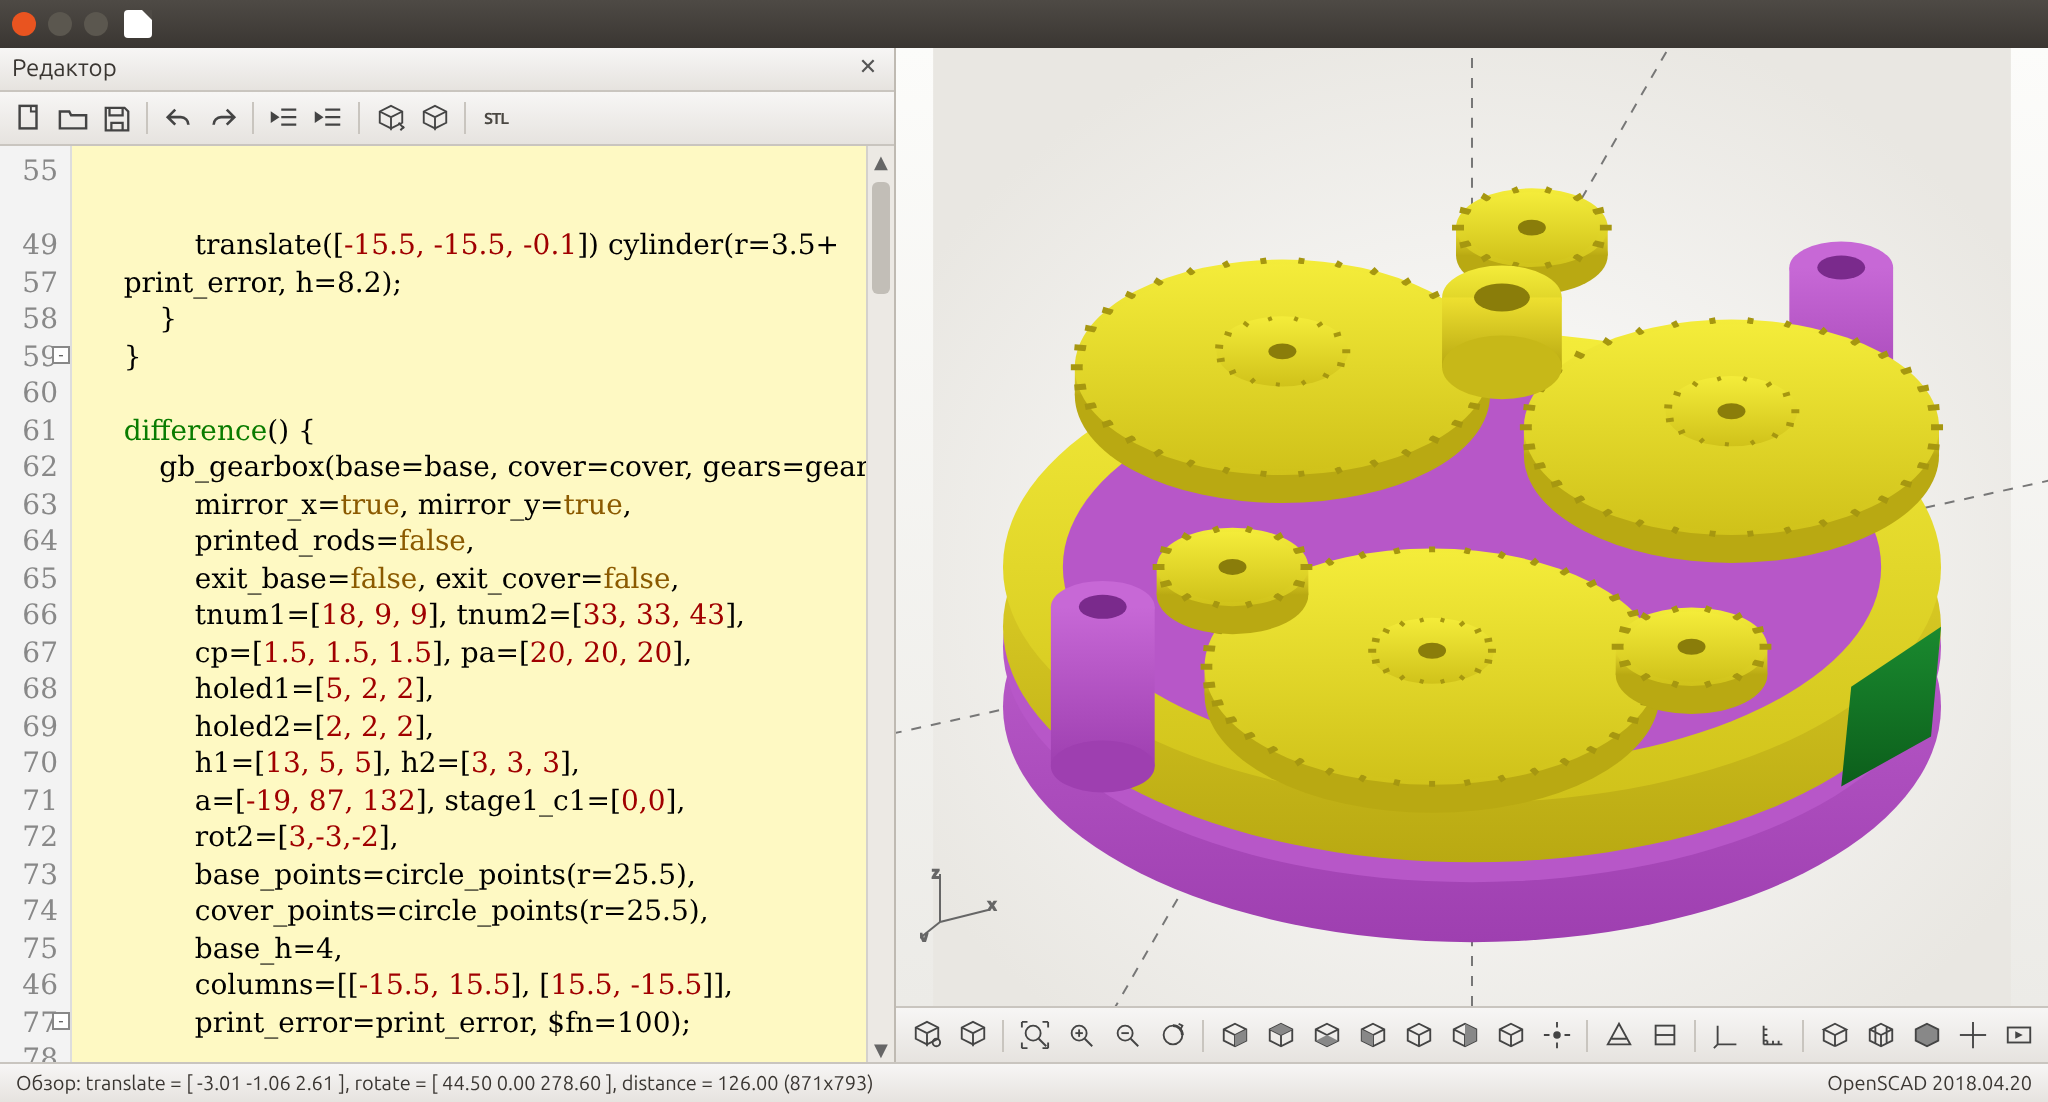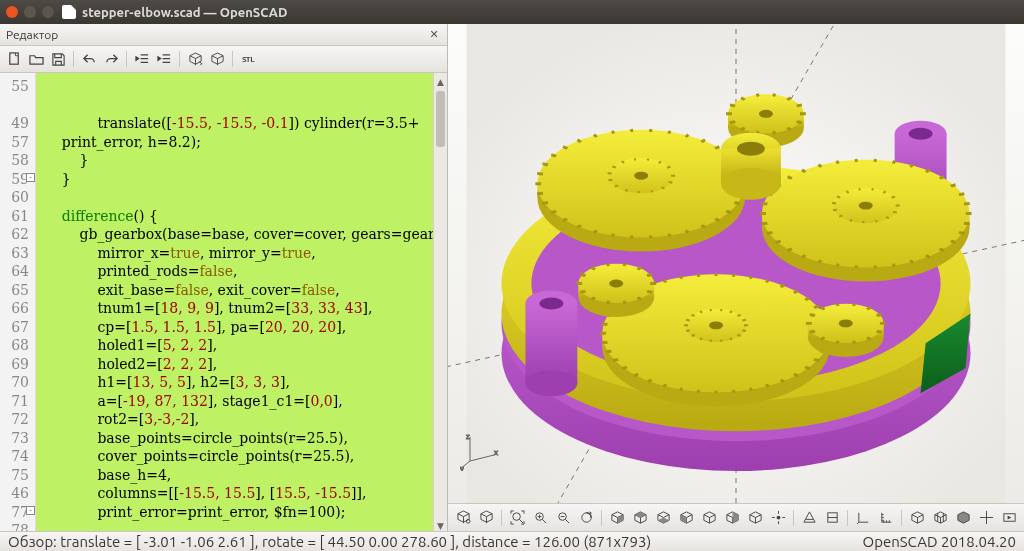--- a/index.html
+++ b/index.html
@@ -12,21 +12,21 @@
   .titlebar .win-btns .min { background: #5b574f; }
   .titlebar .win-btns .max { background: #5b574f; }
   .titlebar .doc-icon { width:14px; height:14px; background:#fff; border-radius:2px; margin-right:6px; display:inline-block; position:relative; }
   .titlebar .doc-icon:after{content:"";position:absolute;top:0;right:0;border-top:5px solid #4e4a45;border-left:5px solid transparent;}
   .titlebar .title { font-weight: bold; font-size: 13px; }
   
   .body-wrap { display:flex; flex-direction:column; height: calc(551px - 24px); }
   
   .content { display:flex; flex:1; min-height:0; }
   
-  .editor-panel { width: 484px; display:flex; flex-direction:column; border-right:1px solid #bfbab2; background:#bef264; position:relative;}
+  .editor-panel { width: 484px; display:flex; flex-direction:column; border-right:1px solid #bfbab2; background:#fef9c3; position:relative;}
   .editor-header { height:22px; background:linear-gradient(#f7f6f5,#e6e3df); border-bottom:1px solid #c9c5bf; display:flex; align-items:center; padding:0 6px; font-size:12px; color:#3a3632; position:relative;}
   .editor-header .close-x { position:absolute; right:6px; top:3px; width:14px;height:14px; font-size:11px; color:#555; cursor:pointer; text-align:center; line-height:14px;}
   .editor-toolbar { height:26px; background:linear-gradient(#f7f6f5,#e6e3df); border-bottom:1px solid #c9c5bf; display:flex; align-items:center; padding:13px 4px; gap:2px;}
   .editor-toolbar .tb { width:20px; height:20px; display:flex; align-items:center; justify-content:center; color:#4a4742; font-size:13px; cursor:pointer;}
   .editor-toolbar .sep { width:1px; height:16px; background:#c9c5bf; margin:0 3px;}
   .tb svg { width:15px; height:15px; }
   .tb .stl { font-size:8px; font-weight:bold; letter-spacing:-0.5px;}
   
   .code-area { flex:1; display:flex; overflow:hidden; font-family: "DejaVu Serif", Georgia, serif; font-size:14px; line-height:18.5px; }
   .gutter { width:36px; background:#f3f3f3; color:#888; text-align:right; padding:4px 6px 4px 0; border-right:1px solid #ddd; user-select:none;}
@@ -46,37 +46,36 @@
   .code .scrollbar .arr.up{top:0;} .code .scrollbar .arr.dn{bottom:0;}
   
   .viewport-panel { flex:1; display:flex; flex-direction:column; background:#fff;}
   .view3d { flex:1; background: linear-gradient(#fcfcfa,#ecebe7); position:relative; overflow:hidden;}
   .ortho-axis { position:absolute; top:8px; right:90px; }
   .mini-axis { position:absolute; bottom:30px; left:12px; font-size:8px; color:#555;}
   .view-toolbar { height:28px; background:linear-gradient(#f7f6f5,#e6e3df); border-top:1px solid #c9c5bf; display:flex; align-items:center; padding:0 4px; gap:1px;}
   .view-toolbar .tb { width:22px; height:22px; display:flex; align-items:center; justify-content:center; color:#4a4742; cursor:pointer;}
   .view-toolbar .sep { width:1px; height:16px; background:#c9c5bf; margin:0 3px;}
   
-  .statusbar { height:20px; background:linear-gradient(#f7f6f5,#e6e3df); border-top:1px solid #c9c5bf; display:flex; align-items:center; padding:0 8px; font-size:15px; color:#3a3632;}
+  .statusbar { height:20px; background:linear-gradient(#f7f6f5,#e6e3df); border-top:1px solid #c9c5bf; display:flex; align-items:center; padding:0 8px; font-size:10px; color:#3a3632;}
   .statusbar .right { margin-left:auto;}
   
   
   .gear-scene svg { width:100%; height:100%; }
 </style>
 </head>
 <body>
 
 <div class="titlebar">
   <div class="win-btns">
     <span class="close"></span>
     <span class="min"></span>
     <span class="max"></span>
   </div>
   <span class="doc-icon"></span>
-  <span class="title">stepper-elbow.scad — OpenSCAD</span>
 </div>
 
 <div class="body-wrap">
 <div class="content">
 
 <div class="editor-panel">
   <div class="editor-header">
     <span>Редактор</span>
     <span class="close-x">✕</span>
   </div>

